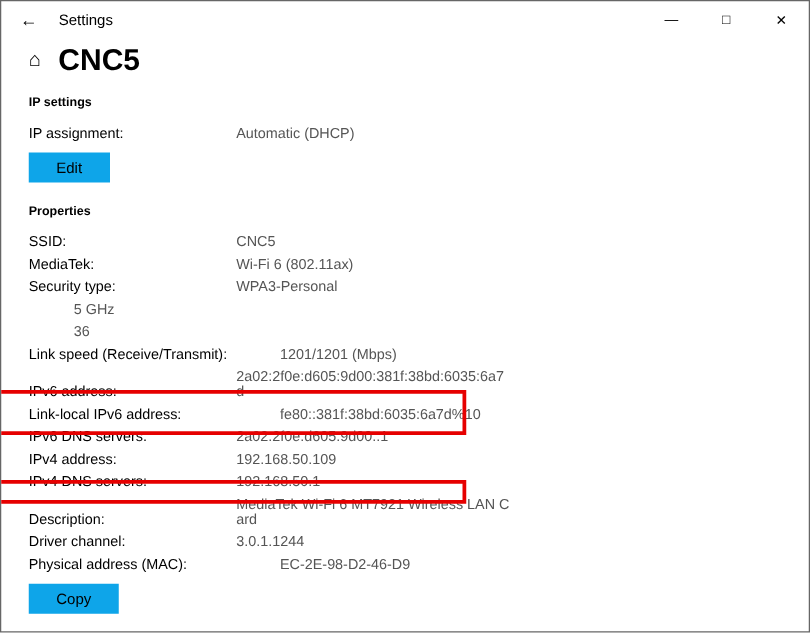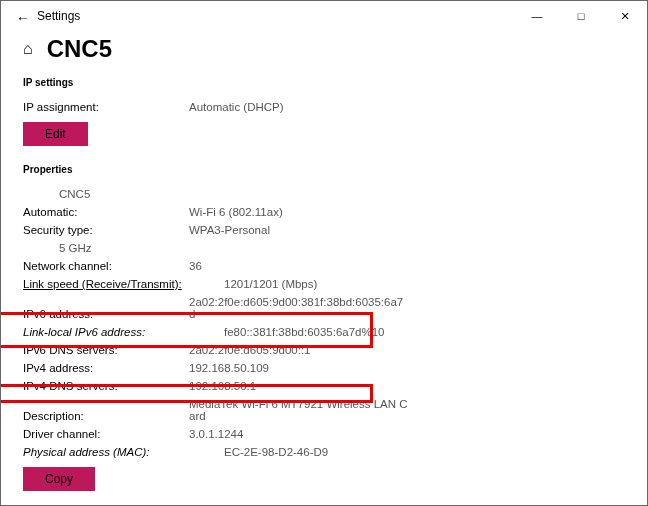--- a/index.html
+++ b/index.html
@@ -19,20 +19,21 @@
     height: 30px;
     padding-left: 8px;
   }
   .titlebar .back {
     width: 28px;
     text-align: center;
     font-size: 14px;
     cursor: pointer;
   }
   .titlebar .title {
+    margin-left: 10px;
     font-size: 12px;
     color: #000;
     text-align: right;
   }
   .titlebar .spacer { flex: 1; }
   .winbtn {
     width: 44px;
     height: 30px;
     display: flex;
     align-items: center;
@@ -77,21 +78,21 @@
     flex-shrink: 0;
   }
   .row .value {
     color: #555;
     max-width: 220px;
     word-break: break-all;
     margin-left: 36px;
   }
   .btn {
     display: inline-block;
-    background: #be185d;
+    background: #0ea5e9;
     border: none;
     padding: 5px 22px;
     font-size: 12px;
     margin-top: 6px;
     cursor: pointer;
     font-family: inherit;
   }
   .gap { height: 18px; }
   .hl {
     position: absolute;
@@ -124,47 +125,47 @@
     <div class="label">IP assignment:</div>
     <div class="value">Automatic (DHCP)</div>
   </div>
   <button class="btn">Edit</button>
 
   <div class="gap"></div>
 
   <h2 class="section">Properties</h2>
   <div id="props">
       <div class="row">
+        <div class="label">SSID:</div>
         <div class="value">CNC5</div>
       </div>
       <div class="row">
-        <div class="label">Automatic:</div>
+        <div class="label">MediaTek:</div>
         <div class="value">Wi-Fi 6 (802.11ax)</div>
       </div>
       <div class="row">
         <div class="label">Security type:</div>
         <div class="value">WPA3-Personal</div>
       </div>
       <div class="row">
         <div class="value">5 GHz</div>
       </div>
       <div class="row">
-        <div class="label">Network channel:</div>
         <div class="value">36</div>
       </div>
       <div class="row">
-        <div class="label" style="width: 165px; text-decoration: underline;">Link speed (Receive/Transmit):</div>
+        <div class="label" style="width: 165px;">Link speed (Receive/Transmit):</div>
         <div class="value">1201/1201 (Mbps)</div>
       </div>
       <div class="row">
         <div class="label">IPv6 address:</div>
         <div class="value">2a02:2f0e:d605:9d00:381f:38bd:6035:6a7d</div>
       </div>
       <div class="row">
-        <div class="label" style="width: 165px; font-style: italic;">Link-local IPv6 address:</div>
+        <div class="label" style="width: 165px;">Link-local IPv6 address:</div>
         <div class="value">fe80::381f:38bd:6035:6a7d%10</div>
       </div>
       <div class="row">
         <div class="label">IPv6 DNS servers:</div>
         <div class="value">2a02:2f0e:d605:9d00::1</div>
       </div>
       <div class="row">
         <div class="label">IPv4 address:</div>
         <div class="value">192.168.50.109</div>
       </div>
@@ -174,21 +175,21 @@
       </div>
       <div class="row">
         <div class="label">Description:</div>
         <div class="value">MediaTek Wi-Fi 6 MT7921 Wireless LAN Card</div>
       </div>
       <div class="row">
         <div class="label">Driver channel:</div>
         <div class="value">3.0.1.1244</div>
       </div>
       <div class="row">
-        <div class="label" style="width: 165px; font-style: italic;">Physical address (MAC):</div>
+        <div class="label" style="width: 165px;">Physical address (MAC):</div>
         <div class="value">EC-2E-98-D2-46-D9</div>
       </div>
     </div>
   <button class="btn">Copy</button>
 
   <div class="hl" style="left:-5px; top:277px; width:377px; height:36px;"></div>
   <div class="hl" style="left:-5px; top:349px; width:377px; height:19px;"></div>
 
 </div>
 

